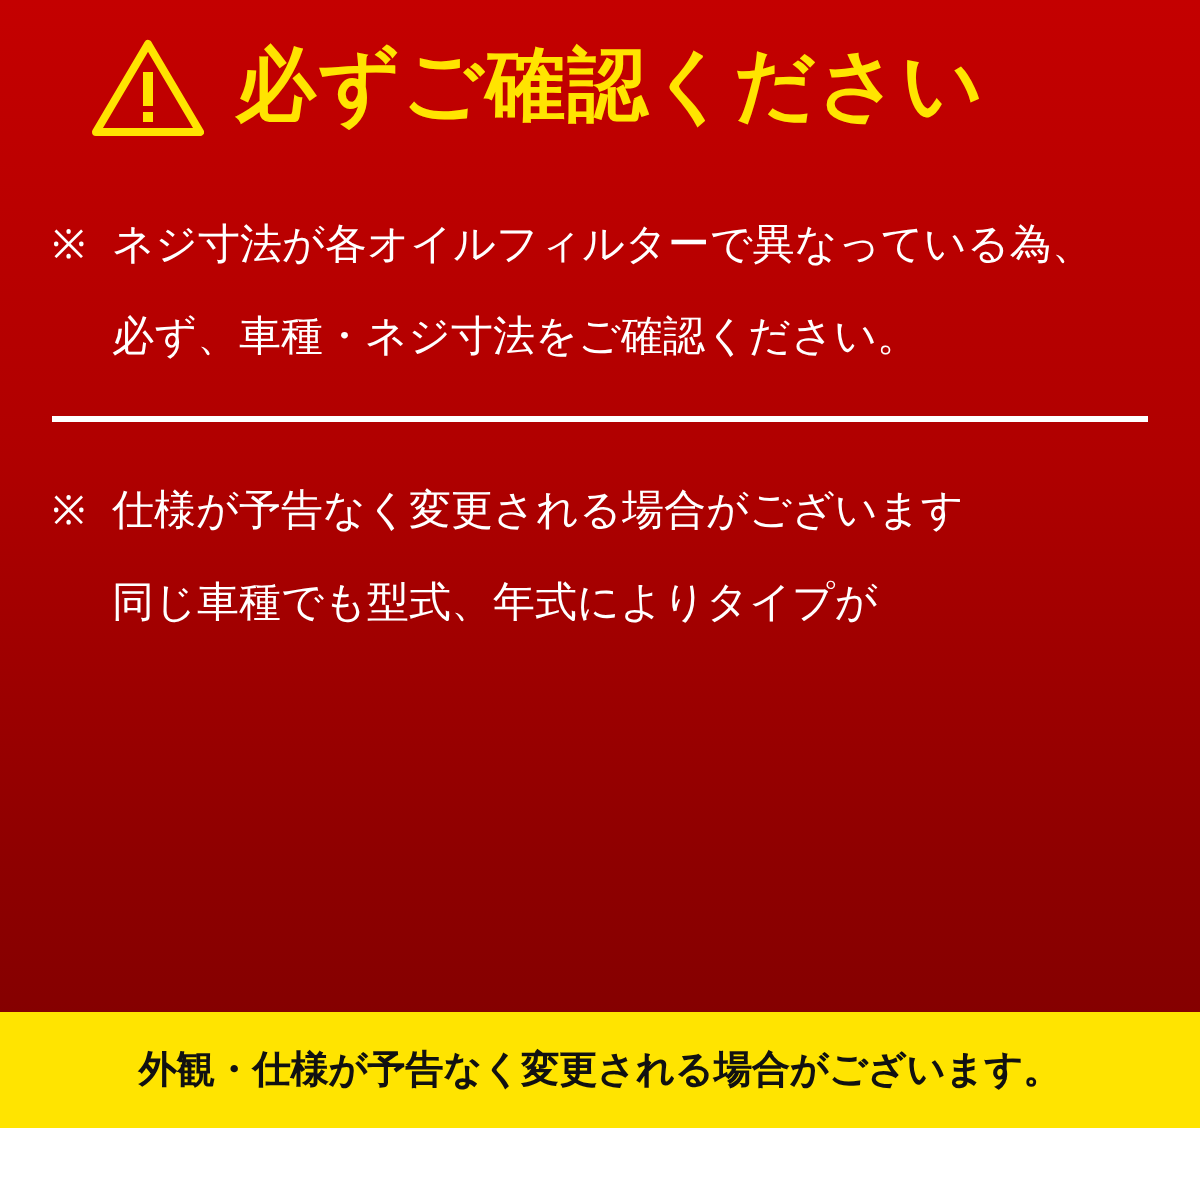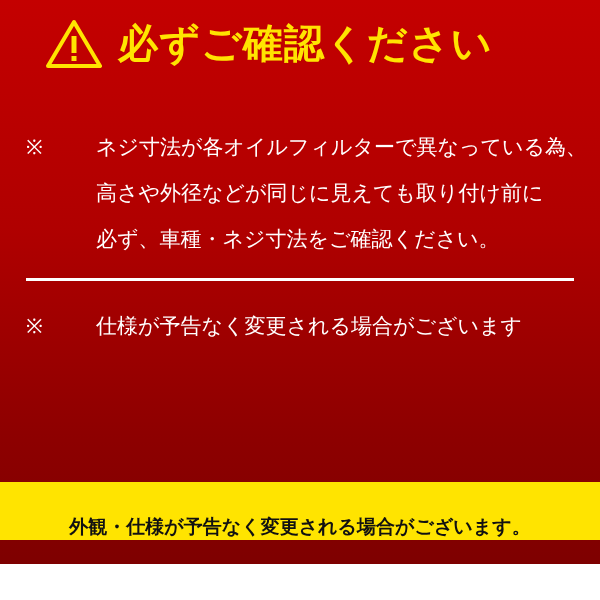--- a/index.html
+++ b/index.html
@@ -14,21 +14,20 @@
     overflow: hidden;
   }
   .banner {
     position: relative;
     width: 600px;
     height: 600px;
     box-sizing: border-box;
     background: linear-gradient(180deg, #c40000 0%, #b00000 38%, #8e0000 72%, #7a0000 100%);
     display: flex;
     flex-direction: column;
-    gap: 24px;
   }
   
   .header {
     height: 86px;
     display: flex;
     align-items: center;
     padding-left: 46px;
     flex: 0 0 auto;
   }
   .warn-icon {
@@ -68,38 +67,37 @@
     white-space: nowrap;
   }
   .note-mark {
     width: 30px;
     flex: 0 0 auto;
     color: #ffffff;
     font-size: 20px;
   }
   .note-text {
     flex: 1 1 auto;
-    margin-left: 40px;
   }
   .note-line.indent-line .note-mark {
     visibility: hidden;
   }
   .divider {
     height: 3px;
     background: #ffffff;
     margin: 6px 0 0 0;
     border: 0;
   }
   
   .footer {
     flex: 0 0 auto;
     height: 58px;
     background: #ffe400;
     display: flex;
-    align-items: flex-end;
+    align-items: center;
     justify-content: center;
     margin-top: auto;
   }
   .footer-text {
     color: #111111;
     font-size: 19px;
     font-weight: bold;
     white-space: nowrap;
   }
   .footer-spacer {
@@ -124,34 +122,34 @@
 
   <div class="body">
 
     <div class="note-block">
       <div class="note-line">
         <span class="note-mark">※</span>
         <span class="note-text">ネジ寸法が各オイルフィルターで異なっている為、</span>
       </div>
       <div class="note-line indent-line">
         <span class="note-mark">※</span>
-        <span class="note-text">高さや外径などが同じに見えても取り付け前に</span>
-      </div>
-      <div class="note-line indent-line">
-        <span class="note-mark">※</span>
         <span class="note-text">必ず、車種・ネジ寸法をご確認ください。</span>
       </div>
     </div>
 
     <hr class="divider">
 
     <div class="note-block second">
       <div class="note-line">
         <span class="note-mark">※</span>
         <span class="note-text">仕様が予告なく変更される場合がございます</span>
+      </div>
+      <div class="note-line indent-line">
+        <span class="note-mark">※</span>
+        <span class="note-text">同じ車種でも型式、年式によりタイプが</span>
       </div>
     </div>
 
   </div>
 
   <div class="footer">
     <span class="footer-text">外観・仕様が予告なく変更される場合がございます。</span>
   </div>
   <div class="footer-spacer"></div>
 

